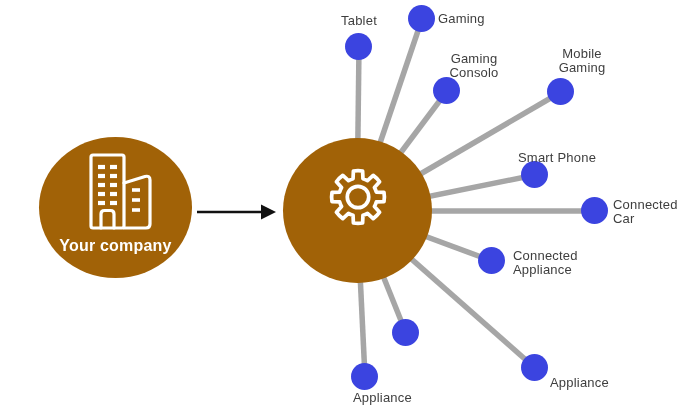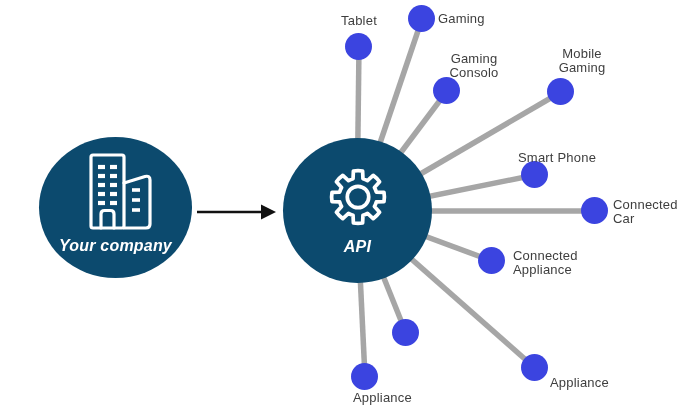--- a/index.html
+++ b/index.html
@@ -2,21 +2,21 @@
 <html><head>
 <meta charset="utf-8">
 <style>
   html,body{margin:0;padding:0;background:#ffffff;}
   .canvas{
     position:relative;width:696px;height:418px;background:#ffffff;overflow:hidden;
     font-family:"Liberation Sans", sans-serif;
   }
   .lines-svg{position:absolute;left:0;top:0;z-index:1;}
   .big-circle{
-    position:absolute;border-radius:50%;background:#0c4a6e;z-index:2;font-style:italic;
+    position:absolute;border-radius:50%;background:#a16207;z-index:2;
   }
   .company-circle{left:39px;top:137px;width:153px;height:141px;}
   .api-circle{left:283px;top:138px;width:149px;height:145px;}
   .circle-icon{position:absolute;left:50%;transform:translateX(-50%);}
   .company-icon{top:15px;}
   .api-icon{top:26px;}
   .circle-label{
     position:absolute;top:100px;left:0;width:100%;text-align:center;
     color:#ffffff;font-weight:bold;font-size:16px;letter-spacing:.2px;
   }
@@ -87,21 +87,20 @@
       <path fill="none" stroke="#FFFFFF" stroke-width="4.5" stroke-linejoin="round" d="M62.2 34 L71.5 34.4 A32 32 0 0 1 71.5 45.6 L62.2 46 A23 23 0 0 1 59.9 51.5
            L66.2 58.4 A32 32 0 0 1 58.4 66.2 L51.5 59.9 A23 23 0 0 1 46 62.2
            L45.6 71.5 A32 32 0 0 1 34.4 71.5 L34 62.2 A23 23 0 0 1 28.5 59.9
            L21.6 66.2 A32 32 0 0 1 13.8 58.4 L20.1 51.5 A23 23 0 0 1 17.8 46
            L8.5 45.6 A32 32 0 0 1 8.5 34.4 L17.8 34 A23 23 0 0 1 20.1 28.5
            L13.8 21.6 A32 32 0 0 1 21.6 13.8 L28.5 20.1 A23 23 0 0 1 34 17.8
            L34.4 8.5 A32 32 0 0 1 45.6 8.5 L46 17.8 A23 23 0 0 1 51.5 20.1
            L58.4 13.8 A32 32 0 0 1 66.2 21.6 L59.9 28.5 A23 23 0 0 1 62.2 34 Z"></path>
       <circle cx="40" cy="40" r="13" fill="none" stroke="#FFFFFF" stroke-width="4.5"></circle>
     </svg>
-    <div class="circle-label">API</div>
   </div>
 
   <div class="node" style="left:345px;top:33px"></div>
   <div class="node" style="left:408px;top:5px"></div>
   <div class="node" style="left:433px;top:77px"></div>
   <div class="node" style="left:547px;top:78px"></div>
   <div class="node" style="left:521px;top:161px"></div>
   <div class="node" style="left:581px;top:197px"></div>
   <div class="node" style="left:478px;top:247px"></div>
   <div class="node" style="left:521px;top:354px"></div>

